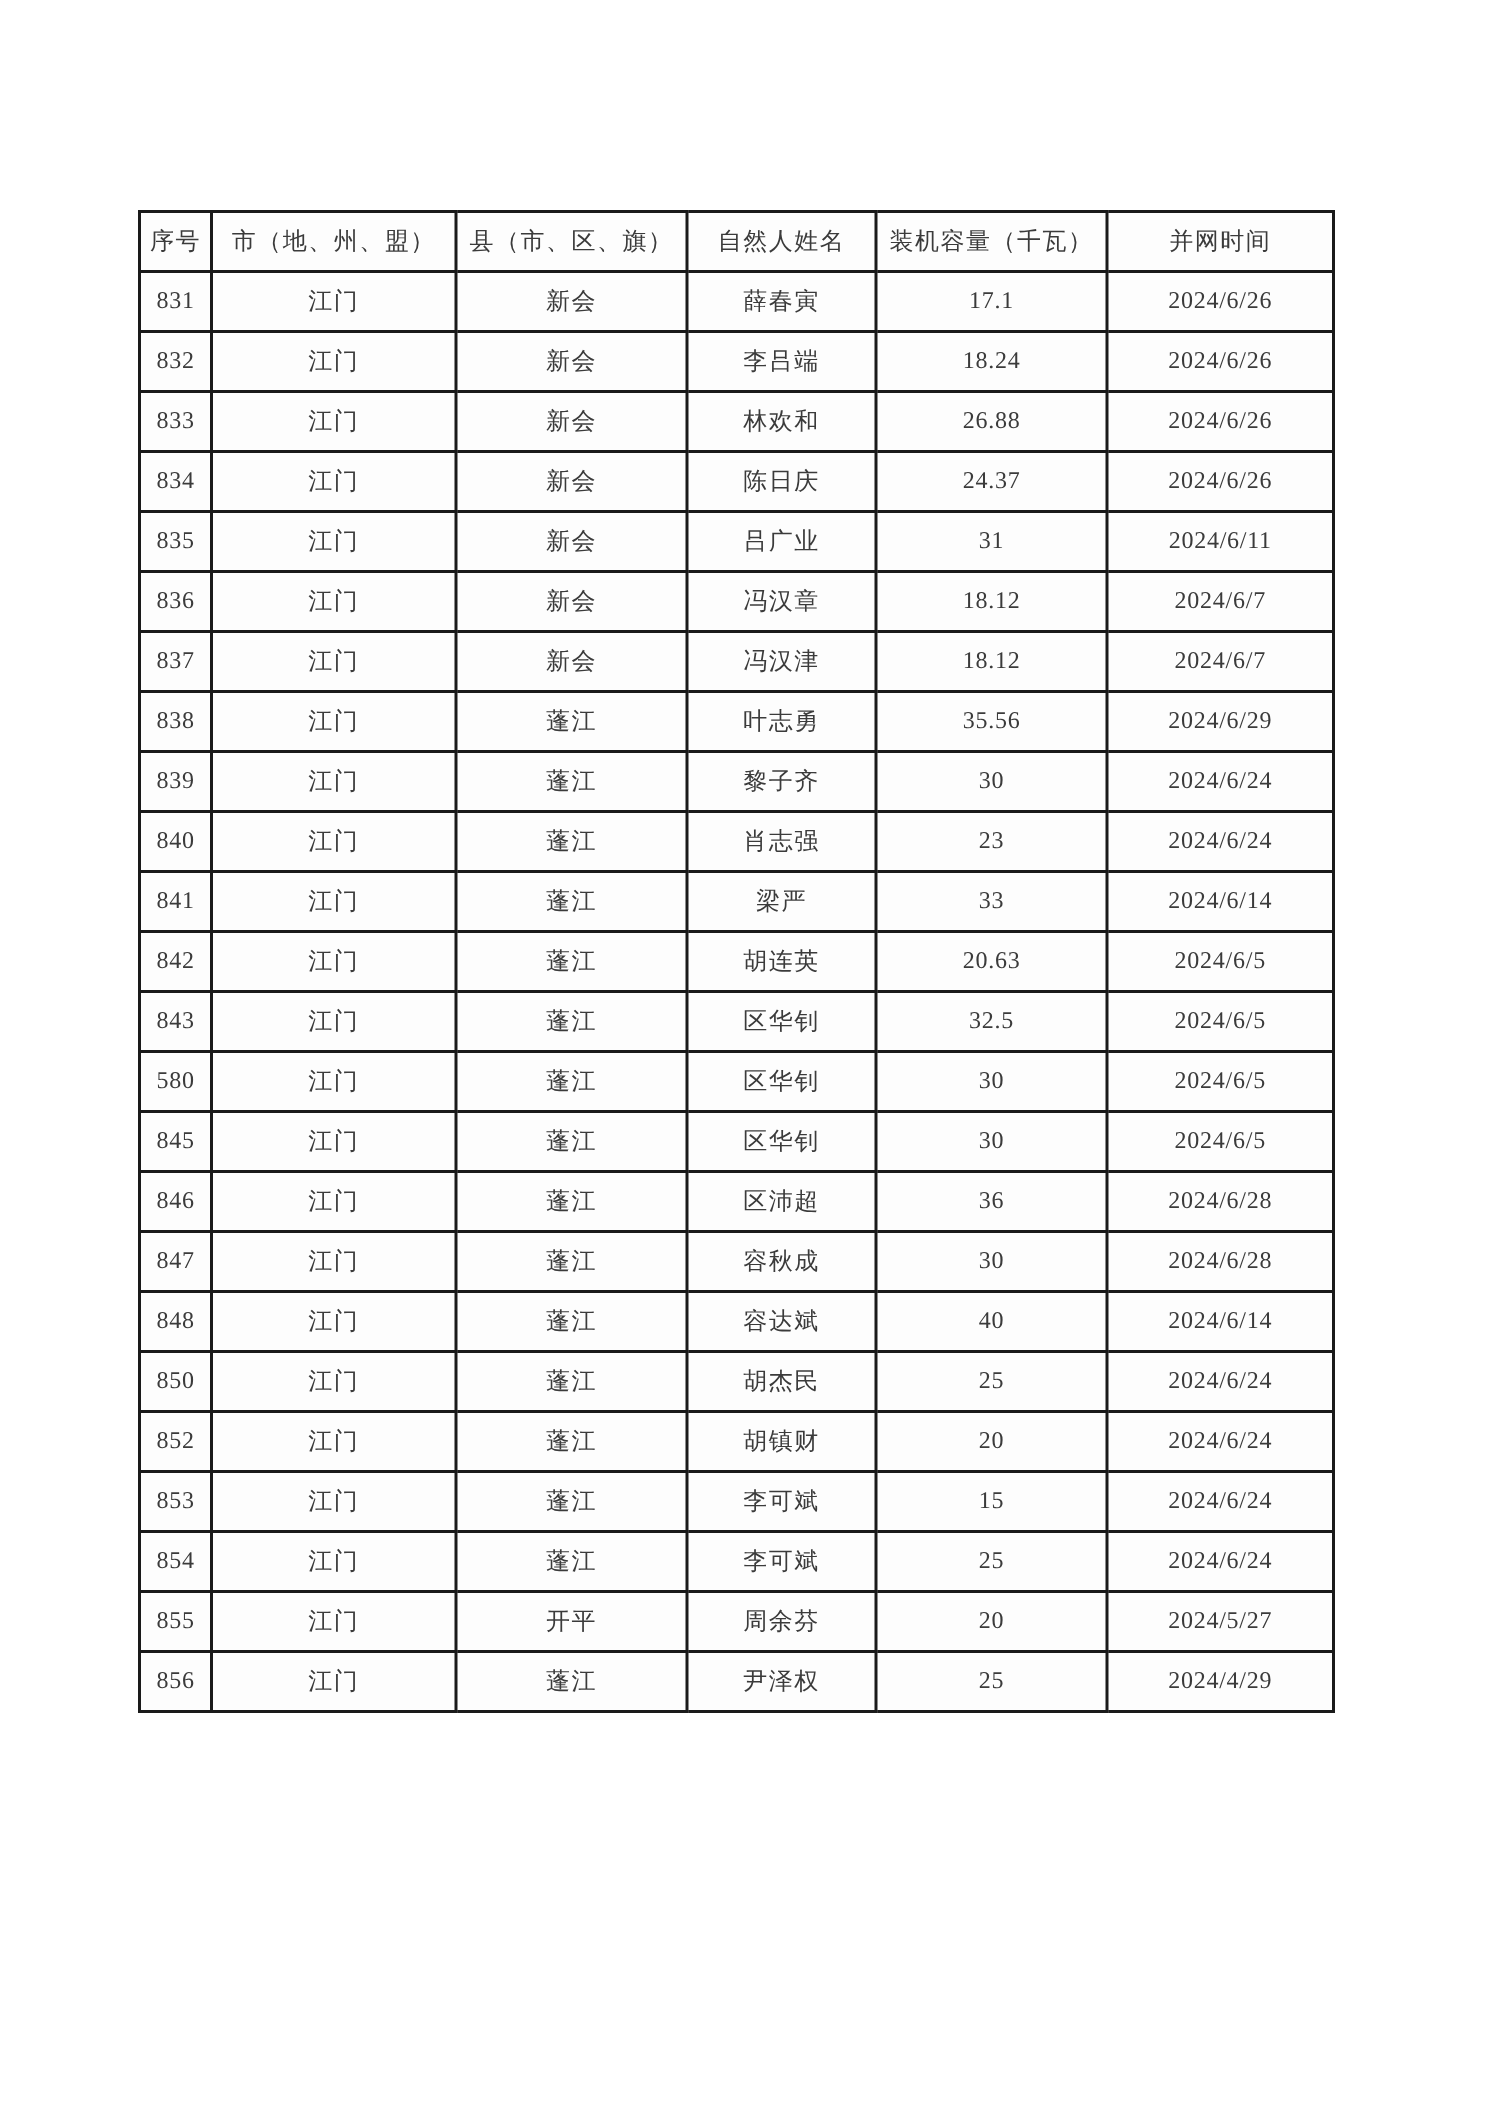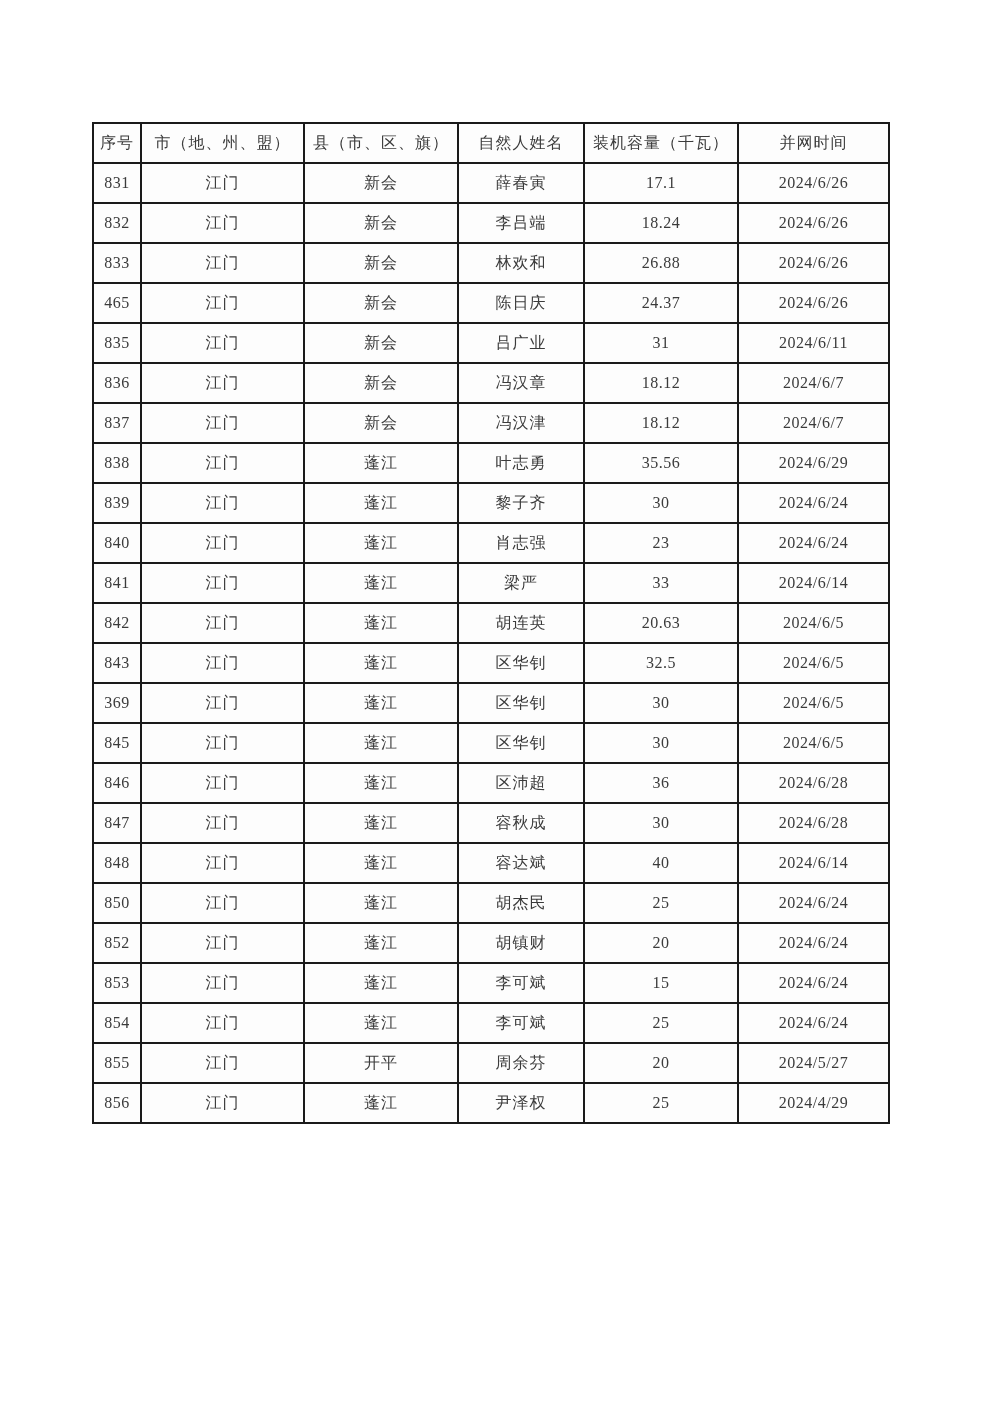--- a/index.html
+++ b/index.html
@@ -11,21 +11,21 @@
     position: relative;
     width: 1000px;
     height: 1414px;
     background: #ffffff;
     font-family: "Liberation Serif", "DejaVu Serif", serif;
     overflow: hidden;
   }
   table.data-table {
     position: absolute;
     left: 92px;
-    top: 122px;
+    top: 140px;
     border-collapse: collapse;
     table-layout: fixed;
     width: 796px;
   }
   table.data-table th,
   table.data-table td {
     border: 2px solid #1a1a1a;
     height: 38px;
     padding: 0 2px;
     text-align: center;
@@ -85,21 +85,21 @@
         </tr>
         <tr>
           <td class="num-cell">833</td>
           <td>江门</td>
           <td>新会</td>
           <td>林欢和</td>
           <td class="num-cell">26.88</td>
           <td class="date-cell">2024/6/26</td>
         </tr>
         <tr>
-          <td class="num-cell">465</td>
+          <td class="num-cell">834</td>
           <td>江门</td>
           <td>新会</td>
           <td>陈日庆</td>
           <td class="num-cell">24.37</td>
           <td class="date-cell">2024/6/26</td>
         </tr>
         <tr>
           <td class="num-cell">835</td>
           <td>江门</td>
           <td>新会</td>
@@ -165,21 +165,21 @@
         </tr>
         <tr>
           <td class="num-cell">843</td>
           <td>江门</td>
           <td>蓬江</td>
           <td>区华钊</td>
           <td class="num-cell">32.5</td>
           <td class="date-cell">2024/6/5</td>
         </tr>
         <tr>
-          <td class="num-cell">369</td>
+          <td class="num-cell">580</td>
           <td>江门</td>
           <td>蓬江</td>
           <td>区华钊</td>
           <td class="num-cell">30</td>
           <td class="date-cell">2024/6/5</td>
         </tr>
         <tr>
           <td class="num-cell">845</td>
           <td>江门</td>
           <td>蓬江</td>

